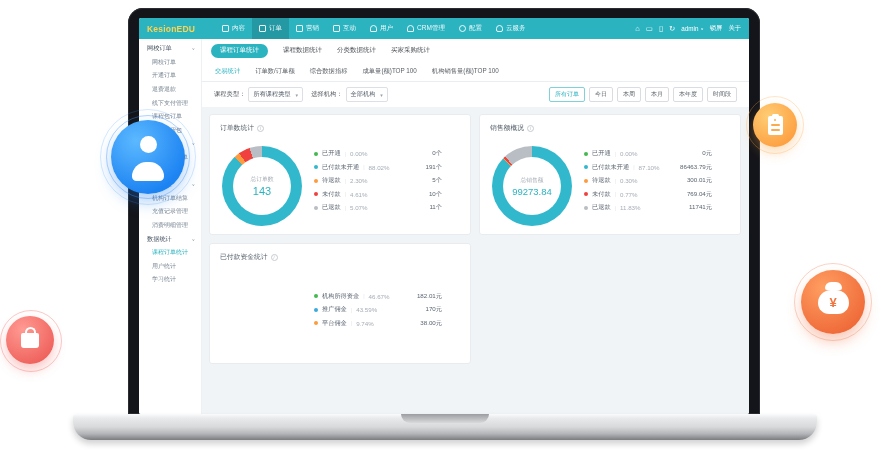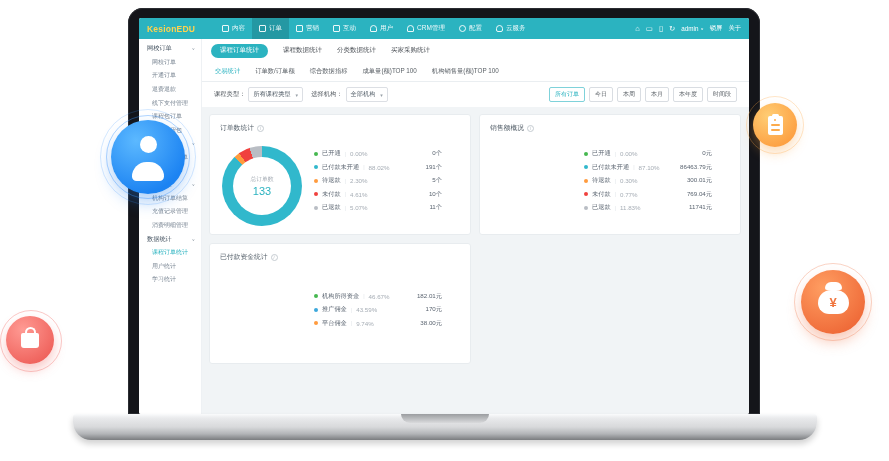--- a/index.html
+++ b/index.html
@@ -282,21 +282,21 @@
             </div>
           <div class="cards" id="cards">
               <section class="card">
                 <div class="card-title">
                   <span>订单数统计</span>
                   <span class="info">i</span>
                 </div>
                 <div class="donut" style="background: conic-gradient(rgb(70, 184, 80) 0%, rgb(70, 184, 80) 0%, rgb(49, 184, 204) 0%, rgb(49, 184, 204) 88.02%, rgb(255, 155, 62) 88.02%, rgb(255, 155, 62) 90.32%, rgb(240, 65, 62) 90.32%, rgb(240, 65, 62) 94.93%, rgb(185, 189, 196) 94.93%, rgb(185, 189, 196) 100%);">
                   <div class="donut-center">
                     <div class="dc-label">总订单数</div>
-                    <div class="dc-value">133</div>
+                    <div class="dc-value">143</div>
                   </div>
                 </div>
                 <div class="legend">
                   <div class="lrow">
                     <span class="dot" style="background: rgb(70, 184, 80);"></span>
                     <span class="llabel">已开通</span>
                     <span class="ldiv">|</span>
                     <span class="lpct">0.00%</span>
                     <span class="lval">0个</span>
                   </div>
@@ -327,20 +327,26 @@
                     <span class="ldiv">|</span>
                     <span class="lpct">5.07%</span>
                     <span class="lval">11个</span>
                   </div>
                 </div>
               </section>
               <section class="card">
                 <div class="card-title">
                   <span>销售额概况</span>
                   <span class="info">i</span>
+                </div>
+                <div class="donut" style="background: conic-gradient(rgb(70, 184, 80) 0%, rgb(70, 184, 80) 0%, rgb(49, 184, 204) 0%, rgb(49, 184, 204) 87.1%, rgb(255, 155, 62) 87.1%, rgb(255, 155, 62) 87.4%, rgb(240, 65, 62) 87.4%, rgb(240, 65, 62) 88.17%, rgb(185, 189, 196) 88.17%, rgb(185, 189, 196) 100%);">
+                  <div class="donut-center">
+                    <div class="dc-label">总销售额</div>
+                    <div class="dc-value" style="font-size: 9.5px;">99273.84</div>
+                  </div>
                 </div>
                 <div class="legend">
                   <div class="lrow">
                     <span class="dot" style="background: rgb(70, 184, 80);"></span>
                     <span class="llabel">已开通</span>
                     <span class="ldiv">|</span>
                     <span class="lpct">0.00%</span>
                     <span class="lval">0元</span>
                   </div>
                   <div class="lrow">

